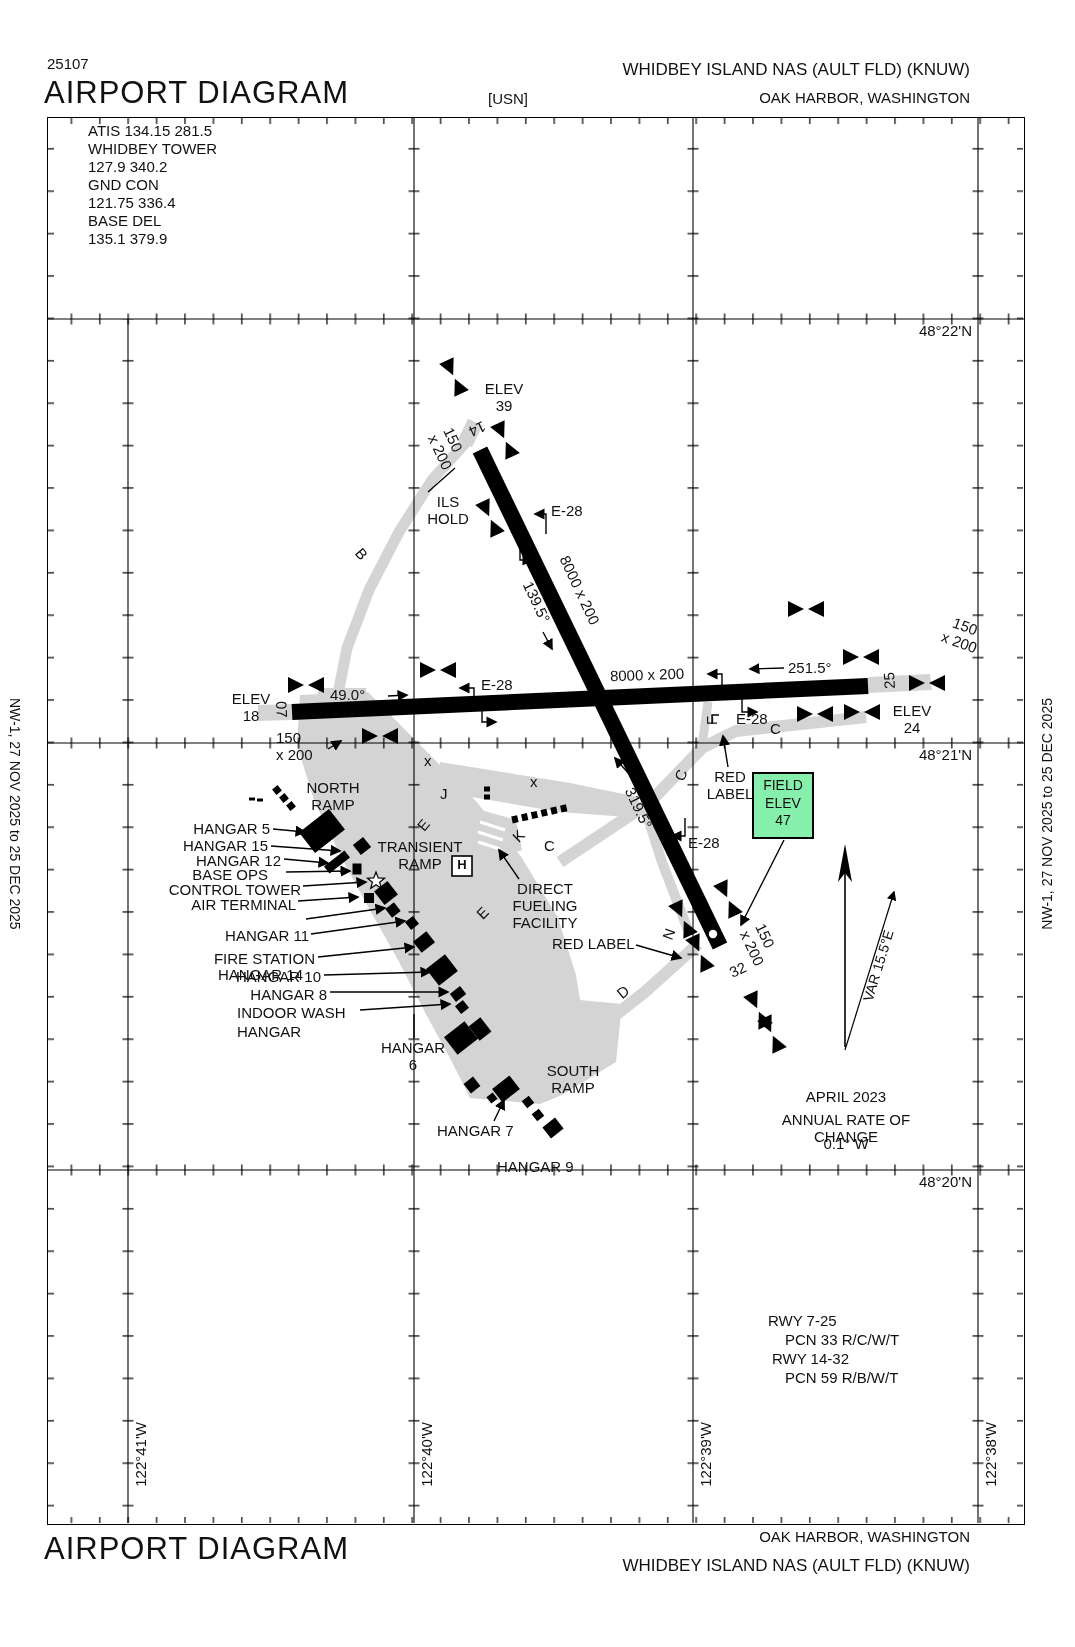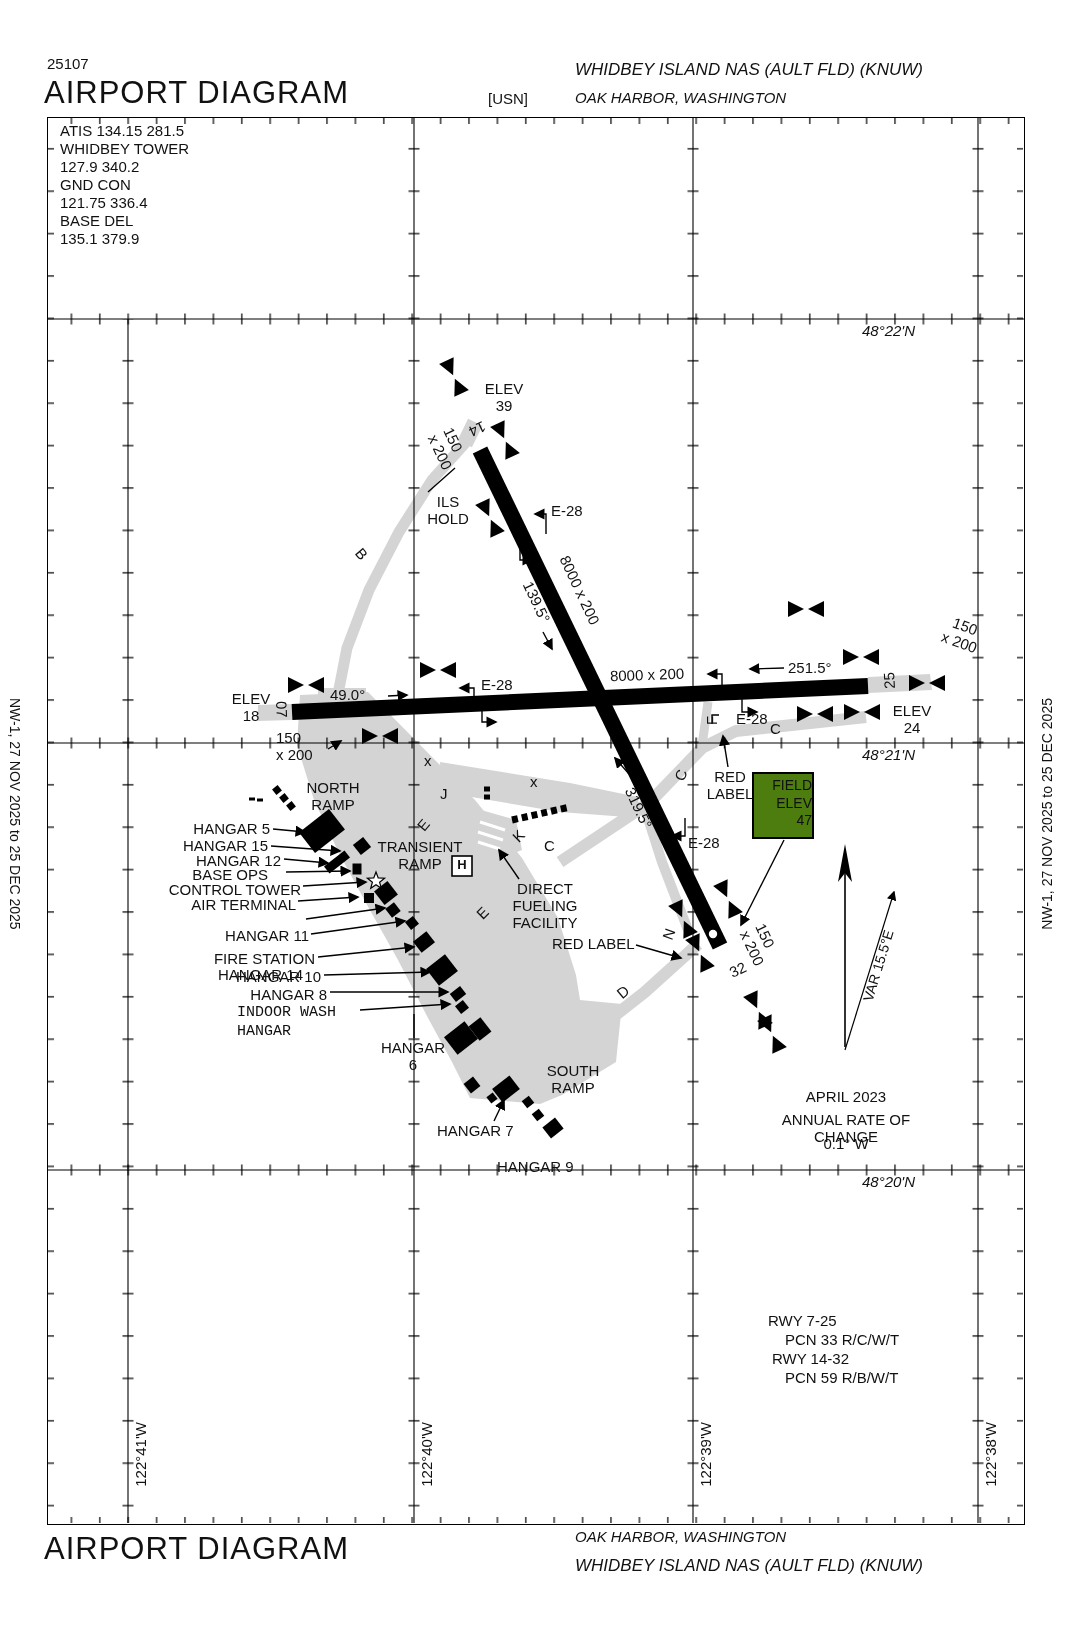--- a/index.html
+++ b/index.html
@@ -1,26 +1,26 @@
 <!DOCTYPE html>
 <html><head>
 <meta charset="utf-8">
 <style>
   html,body{margin:0;padding:0;background:#fff;}
   #page{position:relative;width:1075px;height:1647px;background:#fff;overflow:hidden;
         font-family:"Liberation Sans",sans-serif;color:#111;}
   .lbl{position:absolute;font-size:15px;line-height:1.12;white-space:pre-line;color:#111;}
   .c{text-align:center;}
-  .r{text-align:left;font-style:italic;}
+  .r{text-align:right;}
   .rot{transform-origin:center center;}
   #frame{position:absolute;left:47px;top:117px;width:976px;height:1406px;border:1.6px solid #000;}
-  #commbox div{height:18px;}
+  #commbox div{height:18px;margin-left:28px;}
   .callout{position:absolute;width:160px;text-align:right;font-size:15px;}
   #fieldelev{position:absolute;left:752px;top:772px;width:58px;height:60px;border:2px solid #000;
-             text-align:right;font-size:14px;line-height:1.25;padding-top:3px;white-space:pre-line;background:#4d7c0f;}
+             text-align:center;font-size:14px;line-height:1.25;padding-top:3px;white-space:pre-line;background:#86efac;}
   #hdr-title,#ftr-title{font-size:31px;letter-spacing:1px;}
   svg{position:absolute;left:0;top:0;}
 </style>
 </head>
 <body>
 
 <div id="page">
 
   <svg width="1075" height="1647" viewBox="0 0 1075 1647">
     <defs>
@@ -275,21 +275,21 @@
   <div class="callout" style="left:108px;top:837px;">HANGAR 15</div>
   <div class="callout" style="left:121px;top:852px;">HANGAR 12</div>
   <div class="callout" style="left:108px;top:866px;">BASE OPS</div>
   <div class="callout" style="left:141px;top:881px;">CONTROL TOWER</div>
   <div class="callout" style="left:136px;top:896px;">AIR TERMINAL</div>
   <div class="callout" style="left:143px;top:966px;">HANGAR 14</div>
   <div class="callout" style="left:149px;top:927px;">HANGAR 11</div>
   <div class="callout" style="left:155px;top:950px;">FIRE STATION</div>
   <div class="callout" style="left:161px;top:968px;">HANGAR 10</div>
   <div class="callout" style="left:167px;top:986px;">HANGAR 8</div>
-  <div class="lbl" style="left:237px;top:1004px;line-height:1.25;font-family:Liberation Mono, monospace;">INDOOR WASH
+  <div class="lbl" style="left:237px;top:1004px;line-height:1.25;">INDOOR WASH
 HANGAR</div>
   <div class="lbl c" style="left:378px;top:1040px;width:70px;">HANGAR
 6</div>
   <div class="lbl" style="left:437px;top:1123px;">HANGAR 7</div>
   <div class="lbl" style="left:497px;top:1142px;margin-top:17px;">HANGAR 9</div>
 
   <div class="lbl rot" style="left:356px;top:546px;transform:rotate(50deg);">B</div>
   <div class="lbl" style="left:424px;top:753px;">x</div>
   <div class="lbl" style="left:530px;top:774px;">x</div>
   <div class="lbl" style="left:440px;top:786px;">J</div>

